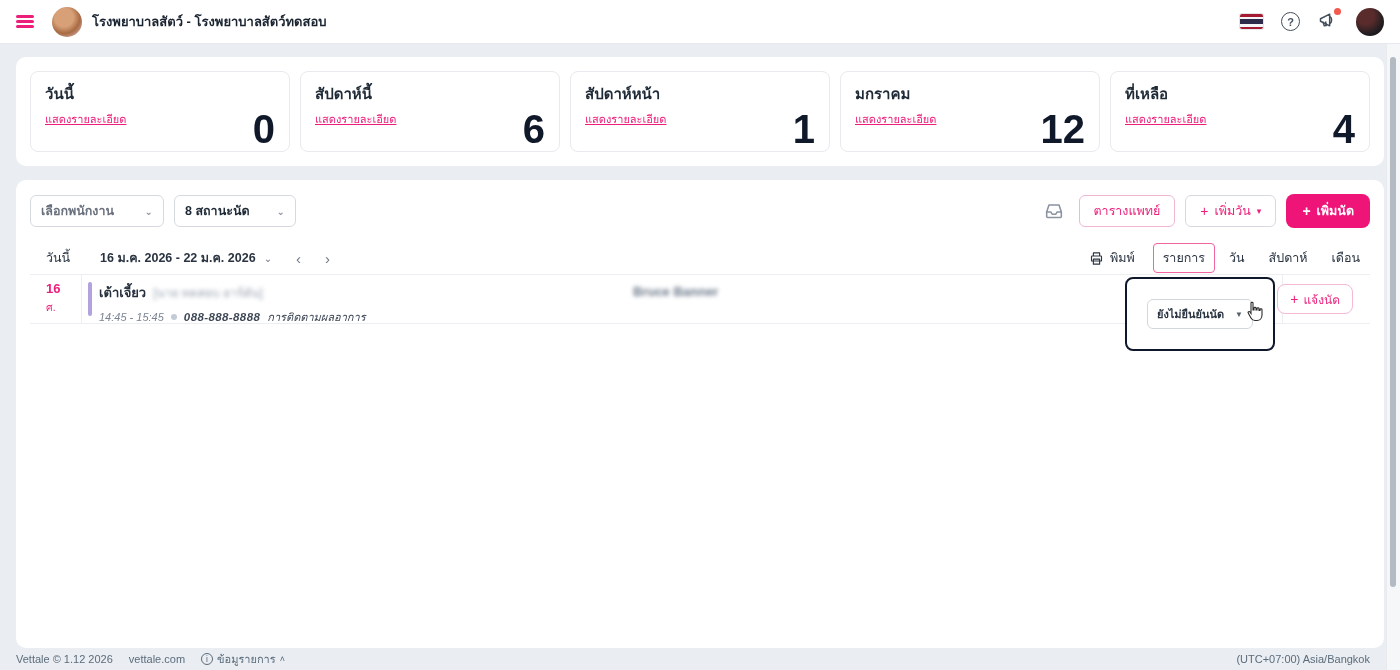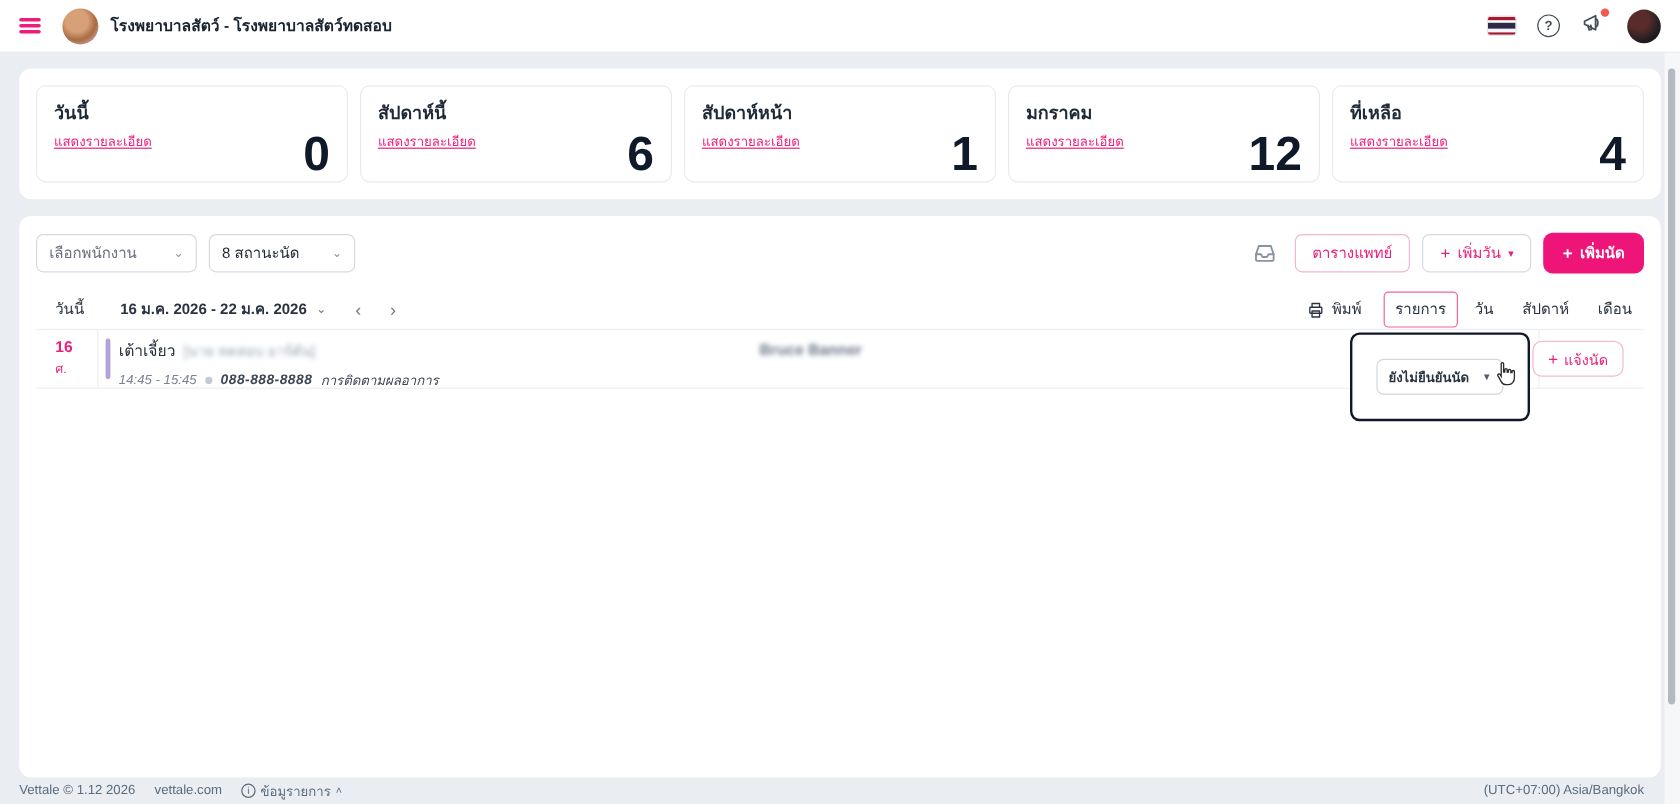--- a/index.html
+++ b/index.html
@@ -34,21 +34,21 @@
   .stat-card { flex:1; border:1px solid #e9eaee; border-radius:8px; padding:10px 14px; position:relative; background:#fff; }
   .stat-title { font-size:15px; font-weight:700; color:#1f2a37; margin-bottom:3px; }
   .stat-link { font-size:11px; color:#ec1e79; text-decoration:underline; cursor:pointer; display:inline-block; }
   .stat-value { position:absolute; right:14px; bottom:2px; font-size:40px; font-weight:700; color:#10192a; line-height:1; }
 
   
   .main-panel { position:absolute; top:180px; left:16px; width:1368px; height:468px; background:#fff; border-radius:10px; }
 
   .toolbar { position:absolute; top:14px; left:14px; right:14px; height:34px; display:flex; align-items:center; }
   .select-box { height:32px; border:1px solid #d6dae0; border-radius:6px; background:#fff;
-        display:flex; align-items:center; justify-content:space-between; padding:0 10px; font-size:12.5px; cursor:pointer; }
+        display:flex; align-items:center; justify-content:space-between; padding:0 10px; font-size:12.5px; cursor:pointer;font-weight:bold; }
   .select-staff { width:134px; color:#69707d; }
   .select-status { width:122px; color:#1f2a37; margin-left:10px; }
   .chev { font-size:10px; color:#8b93a1; }
   .toolbar-right { margin-left:auto; display:flex; align-items:center; gap:10px; }
   .tray-icon { display:flex; align-items:center; cursor:pointer; margin-right:4px; }
   .btn { height:32px; border-radius:6px; background:#fff; display:flex; align-items:center; gap:6px;
         padding:0 14px; font-size:12.5px; cursor:pointer; white-space:nowrap; }
   .btn-doctor { border:1px solid #f0b6d4; color:#ec1e79; }
   .btn-addday { border:1px solid #d6dae0; color:#ec1e79; }
   .btn-addday .caret { font-size:9px; color:#ec1e79; }
@@ -66,21 +66,21 @@
   .view-tab { padding:4px 9px; cursor:pointer; color:#2a3441; border:1.5px solid transparent; border-radius:4px; }
   .view-tab.active { border-color:#f0649f; }
 
   .appt-row { position:absolute; top:95px; left:14px; right:14px; height:49px; border-bottom:1px solid #eceef1; }
   .appt-date { position:absolute; left:0; top:0; width:52px; height:49px; border-right:1px solid #eceef1; padding:6px 0 0 16px; }
   .appt-day { color:#ec1e79; font-size:13px; font-weight:700; line-height:1.2; }
   .appt-dow { color:#ec1e79; font-size:10.5px; margin-top:2px; }
   .appt-bar { position:absolute; left:58px; top:7px; width:3.5px; height:34px; background:#b2a3dd; border-radius:2px; }
   .appt-main { position:absolute; left:69px; top:7px; }
   .appt-line1 { display:flex; align-items:baseline; gap:7px; }
-  .pet-name { font-size:13px; font-weight:400; color:#26303d; }
+  .pet-name { font-size:13px; font-weight:700; color:#26303d; }
   .blur-text { filter:blur(2.3px); user-select:none; }
   .owner-name { font-size:12px; color:#9aa4b2; }
   .appt-line2 { display:flex; align-items:center; gap:7px; margin-top:5px; font-size:11px; color:#7a8494;font-style:italic; }
   .sep-dot { width:6px; height:6px; border-radius:50%; background:#c3ccd6; }
   .appt-phone { color:#3c4654; font-size:11.5px; font-weight:600; letter-spacing:.4px; }
   .appt-type { color:#3c4654; }
   .doctor-name { position:absolute; left:603px; top:9px; font-size:13px; font-weight:700; color:#6b7889; }
   .status-wrap { position:absolute; right:95px; top:2px; border:2px solid #0f172a; border-radius:8px; padding:20px; background:#fff;font-weight:bold; }
   .status-select { width:106px; height:30px; border:1px solid #d2d7de; border-radius:6px; background:#fff;
         display:flex; align-items:center; justify-content:space-between; padding:0 9px; font-size:11px; color:#2a3441; cursor:pointer; }

